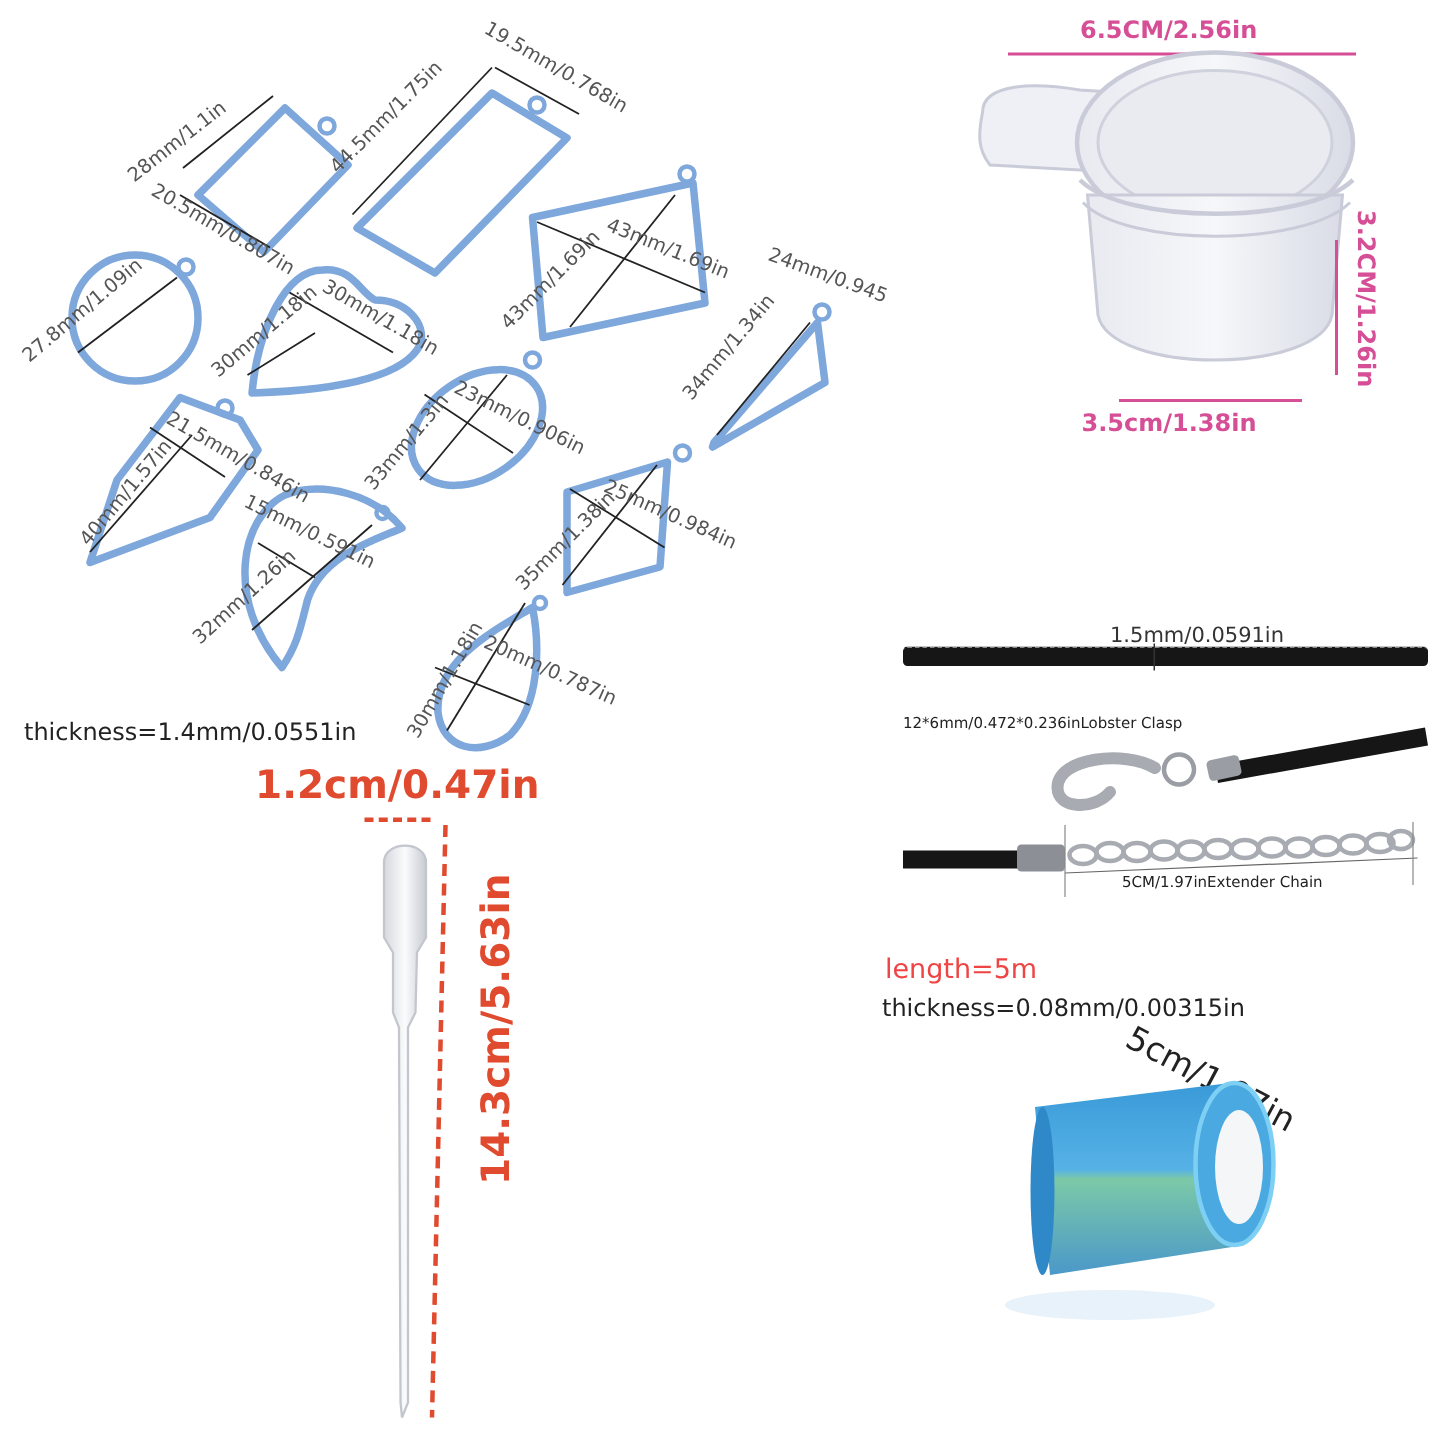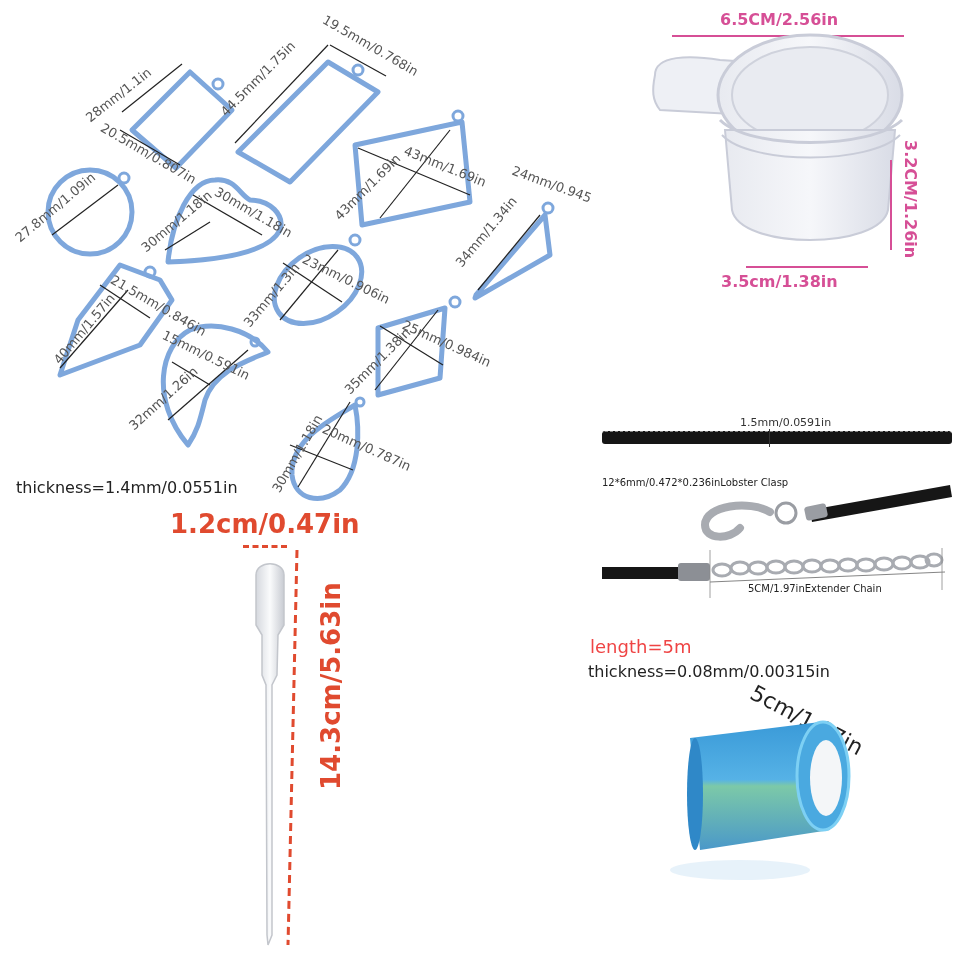--- a/index.html
+++ b/index.html
@@ -116,21 +116,21 @@
     <path d="M100,120 C130,150 250,150 282,120" fill="none" stroke="#c9ccd8" stroke-width="3"></path>
     <path d="M102,135 C130,165 250,165 280,135" fill="none" stroke="#c9ccd8" stroke-width="2"></path>
   </svg>
   <div class="abs" style="left:270px;top:160px;width:2px;height:90px;background:#d64f96;"></div>
   <div class="abs pink" style="left:300px;top:140px;font-size:16px;transform-origin:left top;transform:rotate(90deg);white-space:nowrap;">3.2CM/1.26in</div>
   <div class="abs" style="left:126px;top:266px;width:122px;height:2px;background:#d64f96;"></div>
   <div class="abs pink" style="left:101px;top:272px;font-size:16px;">3.5cm/1.38in</div>
 </div>
 
 <div class="abs" style="left:600px;top:400px;width:360px;height:200px;">
-  <div class="abs" style="left:140px;top:16px;font-size:11px;color:#333;white-space:nowrap;">1.5mm/0.0591in</div>
+  <div class="abs" style="left:140px;top:16px;font-size:14px;color:#333;white-space:nowrap;">1.5mm/0.0591in</div>
   <div class="abs" style="left:2px;top:31px;width:350px;height:12px;background:#161616;border-radius:3px;border-top:1px dashed #888;"></div>
   <div class="abs" style="left:169px;top:29px;width:1px;height:18px;background:#333;"></div>
   <div class="abs" style="left:2px;top:77px;font-size:10px;color:#222;white-space:nowrap;">12*6mm/0.472*0.236inLobster Clasp</div>
   <svg width="360" height="200" style="left:0;top:0;">
     <path d="M210,110 L350,85 L352,97 L212,122 Z" fill="#161616"></path>
     <rect x="205" y="105" width="22" height="14" rx="3" fill="#9a9da3" transform="rotate(-12 216 112)"></rect>
     <circle cx="186" cy="113" r="10" fill="none" stroke="#9a9da3" stroke-width="3"></circle>
     <path d="M170,112 C150,100 105,105 105,125 C105,140 130,140 140,128" fill="none" stroke="#a8abb1" stroke-width="8" stroke-linecap="round"></path>
     <rect x="2" y="167" width="100" height="12" fill="#161616"></rect>
     <rect x="78" y="163" width="32" height="18" rx="3" fill="#8c8f95"></rect>

